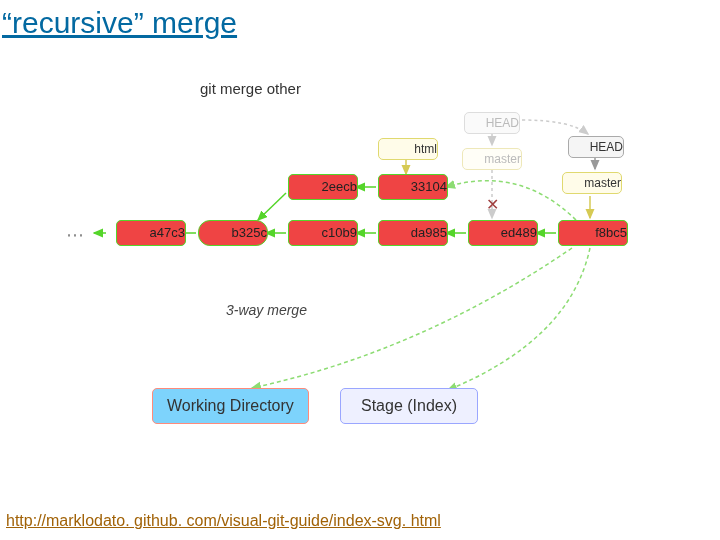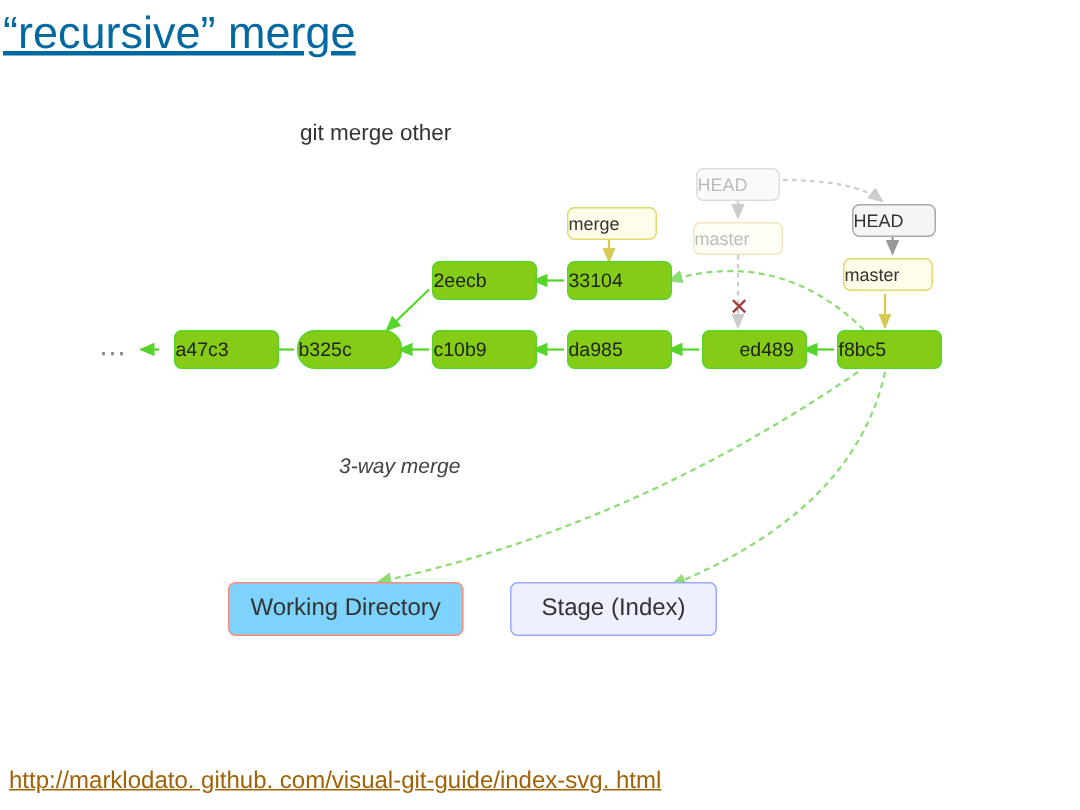--- a/index.html
+++ b/index.html
@@ -21,30 +21,30 @@
   }
   .cmd {
     position: absolute;
     font-family: Verdana, Arial, sans-serif;
     font-size: 15px;
     color: #333;
   }
   .box {
     position: absolute;
     border-radius: 5px;
-    text-align: left;
+    text-align: right;
     font-family: Verdana, Arial, sans-serif;
     box-sizing: border-box;
   }
   .commit {
     width: 70px;
     height: 26px;
     line-height: 24px;
     font-size: 13px;
-    background: #84cc16;
+    background: #ef4444;
     border: 1.5px solid #55d52a;
     color: #222;
   }
   .branch-label {
     width: 60px;
     height: 22px;
     line-height: 20px;
     font-size: 12px;
     background: #fffce9;
     border: 1.5px solid #e0d96f;
@@ -171,21 +171,21 @@
   <path d="M 572 248 Q 420 352 252 388" fill="none" stroke="#8ddc73" stroke-width="1.5" stroke-dasharray="4 3" marker-end="url(#arr-green-dash)"></path>
 </svg>
 
 <div class="xmark" style="left:486px; top:195px;">✕</div>
 
 <div class="dots" style="left:66px; top:224px;">⋯</div>
 
 <div class="box commit" style="left:288px; top:174px;">2eecb</div>
 <div class="box commit" style="left:378px; top:174px;">33104</div>
 
-<div class="box branch-label" style="left:378px; top:138px;">merge</div>
+<div class="box branch-label" style="left:378px; top:138px;">html</div>
 
 <div class="box head-label faded" style="left:464px; top:112px;">HEAD</div>
 <div class="box branch-label faded" style="left:462px; top:148px;">master</div>
 
 <div class="box head-label" style="left:568px; top:136px;">HEAD</div>
 <div class="box branch-label" style="left:562px; top:172px;">master</div>
 
 <div class="box commit" style="left:116px; top:220px;">a47c3</div>
 <div class="box commit" style="left:198px; top:220px;border-radius:12px;">b325c</div>
 <div class="box commit" style="left:288px; top:220px;">c10b9</div>

